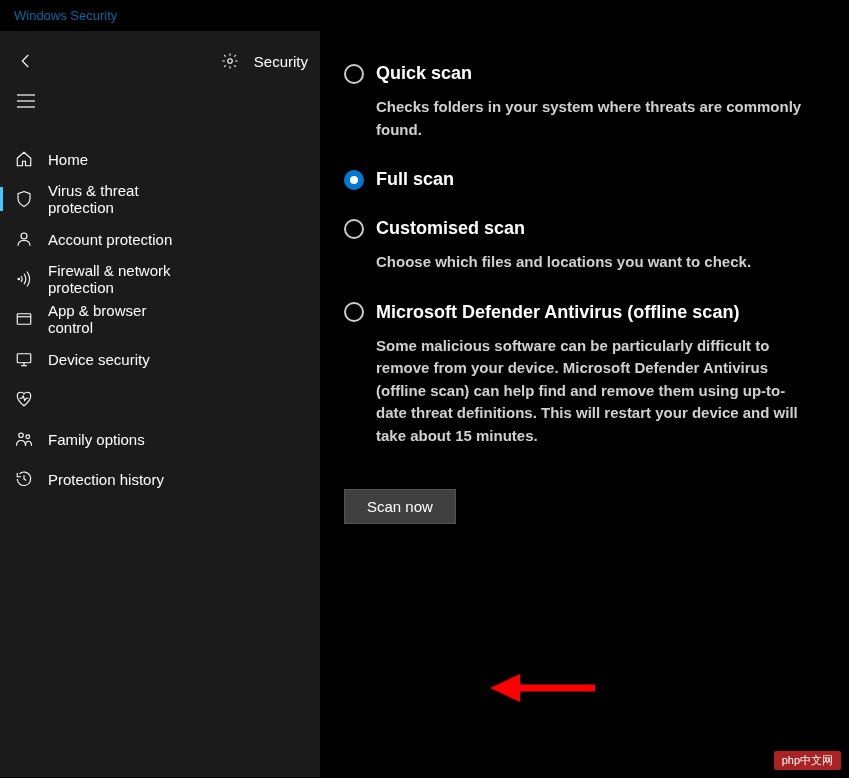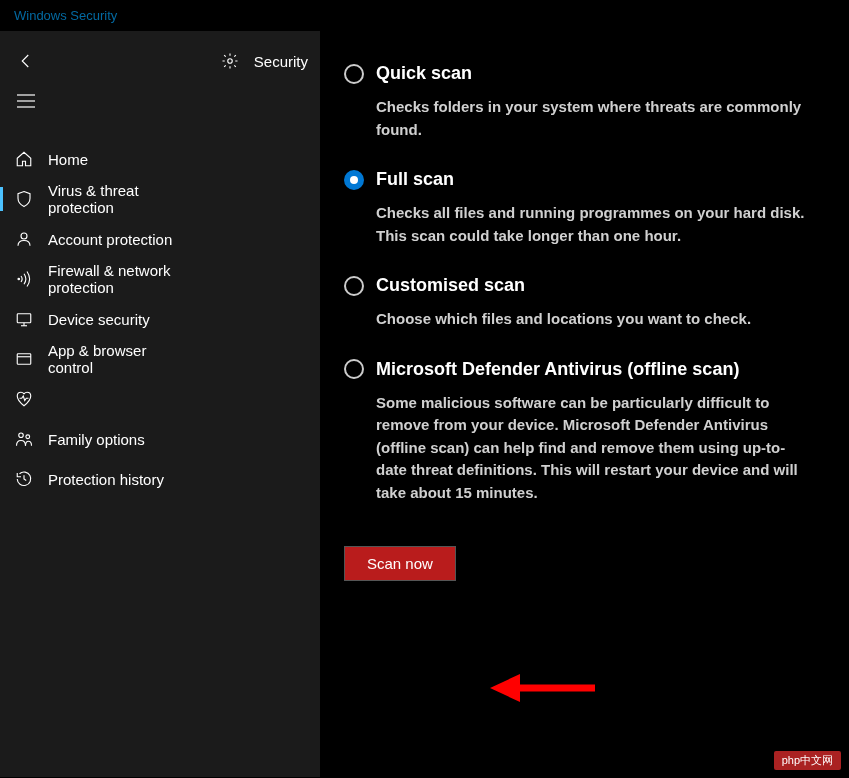--- a/index.html
+++ b/index.html
@@ -122,21 +122,21 @@
     }
     .option-desc {
       font-size: 15px;
       color: #d0d0d0;
       line-height: 1.5;
       margin-left: 32px;
       max-width: 440px;
       font-weight: bold;
     }
     .scan-btn {
-      background: #b91c1c;
+      background: #404040;
       border: 1px solid #555;
       color: #fff;
       font-size: 15px;
       padding: 8px 22px;
       cursor: pointer;
       font-family: inherit;
       margin-top: 14px;
     }
     .arrow-annotation {
       position: absolute;
@@ -214,36 +214,36 @@
                 <path d="M12 5 Q17 12 12 19"></path>
                 <path d="M16 2 Q23 12 16 22"></path>
               </svg>
           </span>
           <span class="nav-label">Firewall &amp; network protection</span>
         </div>
 
         <div class="nav-item">
           <span class="nav-icon">
             <svg width="18" height="18" viewBox="0 0 24 24" fill="none" stroke="#fff" stroke-width="1.5">
+                <rect x="3" y="5" width="18" height="14" rx="1"></rect>
+                <line x1="3" y1="9" x2="21" y2="9"></line>
+              </svg>
+          </span>
+          <span class="nav-label">App &amp; browser control</span>
+        </div>
+
+        <div class="nav-item">
+          <span class="nav-icon">
+            <svg width="18" height="18" viewBox="0 0 24 24" fill="none" stroke="#fff" stroke-width="1.5">
                 <rect x="3" y="5" width="18" height="12" rx="1"></rect>
                 <line x1="8" y1="21" x2="16" y2="21"></line>
                 <line x1="12" y1="17" x2="12" y2="21"></line>
               </svg>
           </span>
           <span class="nav-label">Device security</span>
-        </div>
-
-        <div class="nav-item">
-          <span class="nav-icon">
-            <svg width="18" height="18" viewBox="0 0 24 24" fill="none" stroke="#fff" stroke-width="1.5">
-                <rect x="3" y="5" width="18" height="14" rx="1"></rect>
-                <line x1="3" y1="9" x2="21" y2="9"></line>
-              </svg>
-          </span>
-          <span class="nav-label">App &amp; browser control</span>
         </div>
 
         <div class="nav-item">
           <span class="nav-icon">
             <svg width="18" height="18" viewBox="0 0 24 24" fill="none" stroke="#fff" stroke-width="1.5">
                 <path d="M12 21 C12 21 3 14 3 8 C3 5 5 3 8 3 C10 3 12 5 12 5 C12 5 14 3 16 3 C19 3 21 5 21 8 C21 14 12 21 12 21 Z"></path>
                 <path d="M6 11 L9 11 L11 8 L13 14 L15 11 L18 11"></path>
               </svg>
           </span>
         </div>
@@ -294,21 +294,20 @@
         <div class="option-title">Quick scan</div>
       </div>
       <div class="option-desc">Checks folders in your system where threats are commonly found.</div>
     </div>
 
     <div class="scan-option">
       <div class="radio-row">
         <div class="radio selected"></div>
         <div class="option-title">Full scan</div>
       </div>
-      <div class="option-desc">Checks all files and running programmes on your hard disk. This scan could take longer than one hour.</div>
     </div>
 
     <div class="scan-option">
       <div class="radio-row">
         <div class="radio"></div>
         <div class="option-title">Customised scan</div>
       </div>
       <div class="option-desc">Choose which files and locations you want to check.</div>
     </div>
 

